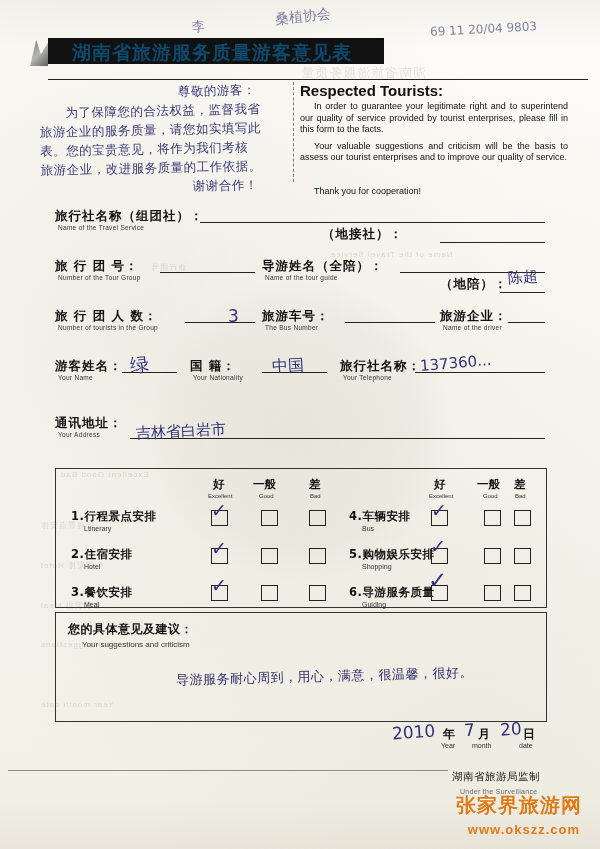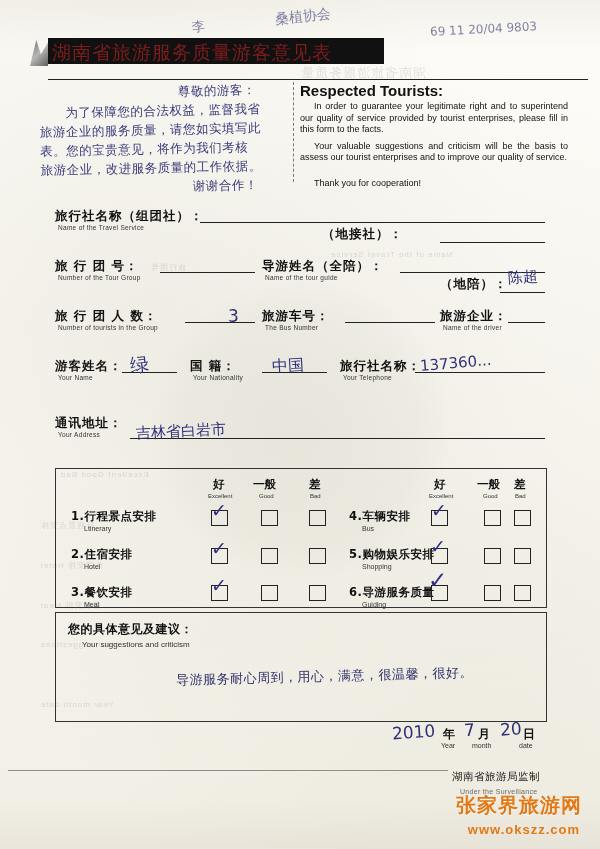--- a/index.html
+++ b/index.html
@@ -42,22 +42,22 @@
 
   
   .title-bar{
     position:absolute;left:30px;top:38px;width:540px;height:30px;
   }
   .title-black{
     position:absolute;left:18px;top:0;height:26px;width:336px;
     background:#111;
   }
   .title-cn{
-    position:absolute;left:22px;top:2px;
-    font-size:19px;font-weight:normal;color:#7f1d1d;letter-spacing:1px;
+    position:absolute;left:42px;top:2px;
+    font-size:19px;font-weight:bold;color:#0c4a6e;letter-spacing:1px;
     font-family:"DejaVu Sans", sans-serif;
   }
   .title-en{
     position:absolute;left:30px;top:30px;
     font-size:8.5px;font-weight:bold;color:#333;letter-spacing:.6px;
   }
   .logo-mark{
     position:absolute;left:0px;top:2px;width:18px;height:26px;
     background:linear-gradient(135deg,#555 0%,#aaa 50%,#444 100%);
     clip-path:polygon(0 100%,35% 0,60% 55%,100% 10%,100% 100%);
@@ -220,21 +220,21 @@
     <div>表。您的宝贵意见，将作为我们考核</div>
     <div>旅游企业，改进服务质量的工作依据。</div>
     <div class="right">谢谢合作！</div>
   </div>
 </div>
 
 <div class="intro-right">
   <div class="en-head">Respected Tourists:</div>
   <div class="en-p ind">In order to guarantee your legitimate right and to superintend our quality of service provided by tourist enterprises, please fill in this form to the facts.</div>
   <div class="en-p ind" style="margin-top:5px;">Your valuable suggestions and criticism will be the basis to assess our tourist enterprises and to improve our quality of service.</div>
-  <div class="en-p ind" style="margin-top:14px;">Thank you for cooperation!</div>
+  <div class="en-p ind" style="margin-top:22px;">Thank you for cooperation!</div>
 </div>
 
 <div class="field-label" style="left:55px;top:208px;">旅行社名称（组团社）：</div>
 <div class="field-sub" style="left:58px;top:224px;">Name  of  the  Travel  Service</div>
 <div class="rule" style="left:200px;top:222px;width:345px;"></div>
 <div class="field-label" style="left:322px;top:226px;">（地接社）：</div>
 <div class="rule" style="left:440px;top:242px;width:105px;"></div>
 
 <div class="field-label" style="left:55px;top:258px;">旅 行 团 号：</div>
 <div class="field-sub" style="left:58px;top:274px;">Number  of  the  Tour  Group</div>

